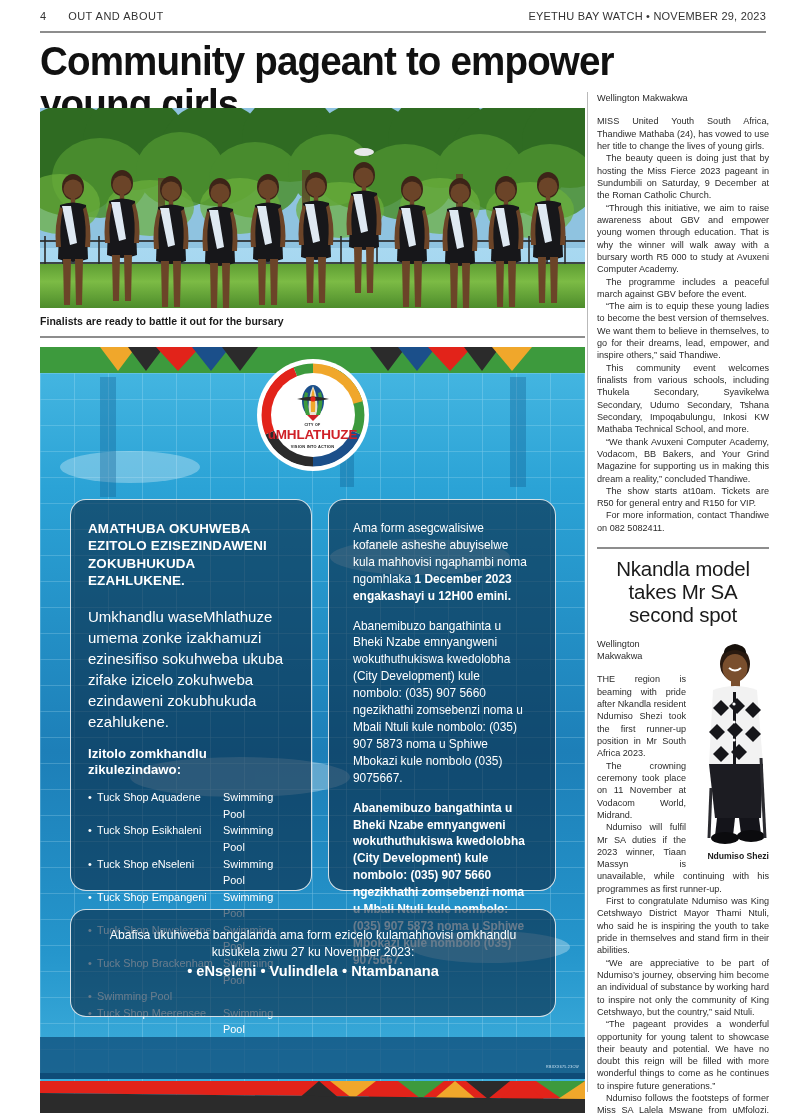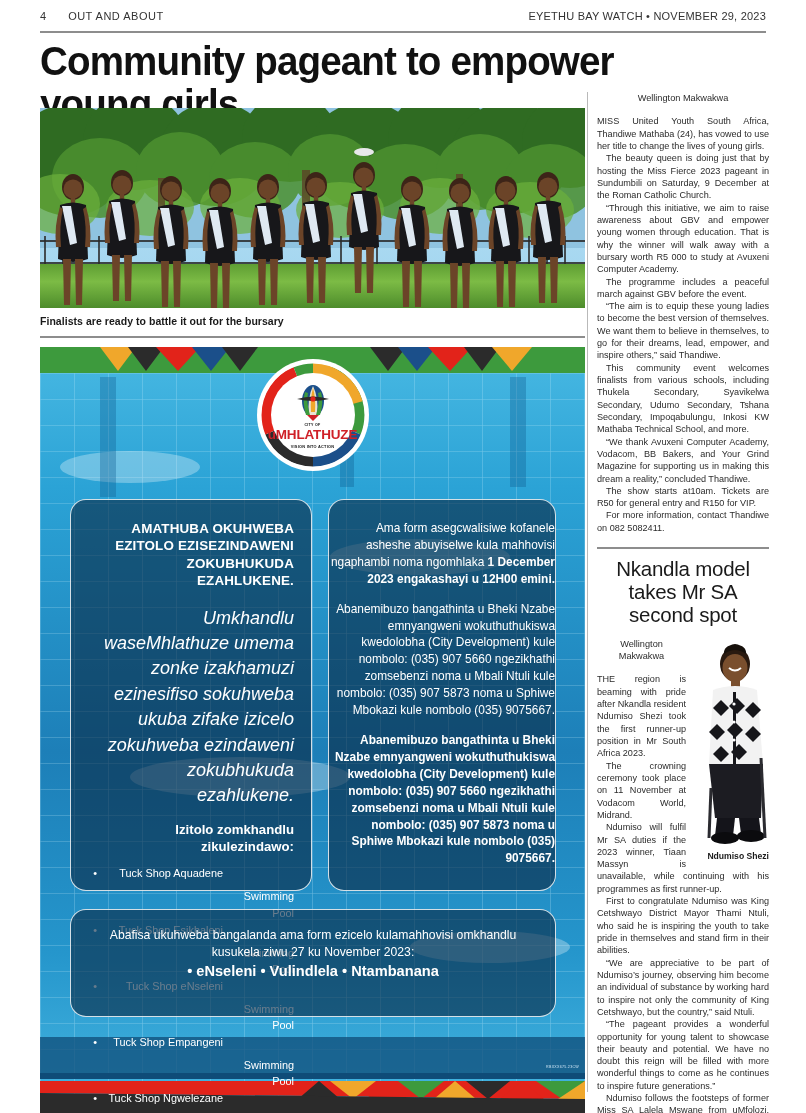--- a/index.html
+++ b/index.html
@@ -84,59 +84,58 @@
     font-size: 13.5px; font-weight: 700; color: #cf2027; letter-spacing: -.012em;
     line-height: 1; margin-top: 1px; text-align: right;
   }
   .logo-tag { font-size: 3.9px; font-weight: 700; color: #111; letter-spacing: .06em; margin-top: 2px; }
 
   
   .panel {
     position: absolute; background: rgba(10,42,70,0.62);
     border: 1.6px solid rgba(255,255,255,0.82); border-radius: 16px;
     color: #ffffff;
-    text-align: right;
   }
   .panel-left  { left: 30px;  top: 152px; width: 242px; height: 392px; padding: 20px 17px; }
-  .panel-right { left: 288px; top: 152px; width: 228px; height: 392px; padding: 20px 0; }
+  .panel-right { left: 288px; top: 152px; width: 228px; height: 392px; padding: 20px 24px; }
   .panel-bot   { left: 30px;  top: 562px; width: 486px; height: 108px; padding: 17px 20px;
                  text-align: center; }
 
   .p-head {
     font-size: 13.4px; font-weight: 700; line-height: 1.3; letter-spacing: .012em;
     margin-bottom: 16px;
   }
-  .p-body { font-size: 18px; line-height: 1.41; font-style: italic; }
+  .p-body { font-size: 15px; line-height: 1.41; }
   .p-gap { height: 13px; }
   .p-sub { font-size: 13.2px; font-weight: 700; line-height: 1.28; margin-bottom: 10px; }
 
   .shoplist { list-style: none; font-size: 10.9px; line-height: 1.52; }
   .shoplist li { display: flex; }
   .shop-bullet { width: 9px; flex: 0 0 9px; }
   .shop-name { width: 126px; flex: 0 0 126px; }
-  .shop-kind { flex: 1 1 auto; margin-top: 23px; }
+  .shop-kind { flex: 1 1 auto; }
 
   .pr-body { font-size: 11.9px; line-height: 1.42; }
   .pr-bold { font-weight: 700; }
 
   .pb-lead { font-size: 12.2px; line-height: 1.42; }
   .pb-towns { margin-top: 12px; font-size: 14.6px; font-weight: 700; line-height: 1.36; }
 
   .ad-code {
     position: absolute; right: 6px; bottom: 56px;
     font-size: 3.6px; color: #cfe6f5; letter-spacing: .08em;
   }
 
   
   .colside {
     position: absolute; left: 597px; top: 92px; width: 172px;
     font-size: 9.1px; line-height: 1.355; color: #2b2b2b;
     text-align: justify;
   }
-  .byline { font-size: 9.2px; color: #2b2b2b; margin-bottom: 11px; text-align: center; }
+  .byline { font-size: 9.2px; color: #2b2b2b; margin-bottom: 11px; text-align: left; }
   .colside p { margin: 0; }
   .colside p.indent { text-indent: 9px; }
   .side-rule { width: 172px; height: 1.6px; background: #8d8d8d; margin: 13px 0 9px; }
 
   .side-head {
     font-size: 20.5px; line-height: 1.12; font-weight: 400; color: #1a1a1a;
     letter-spacing: -.012em; margin-bottom: 11px; text-align: center;
   }
 
   .side-figure { position: relative; }

